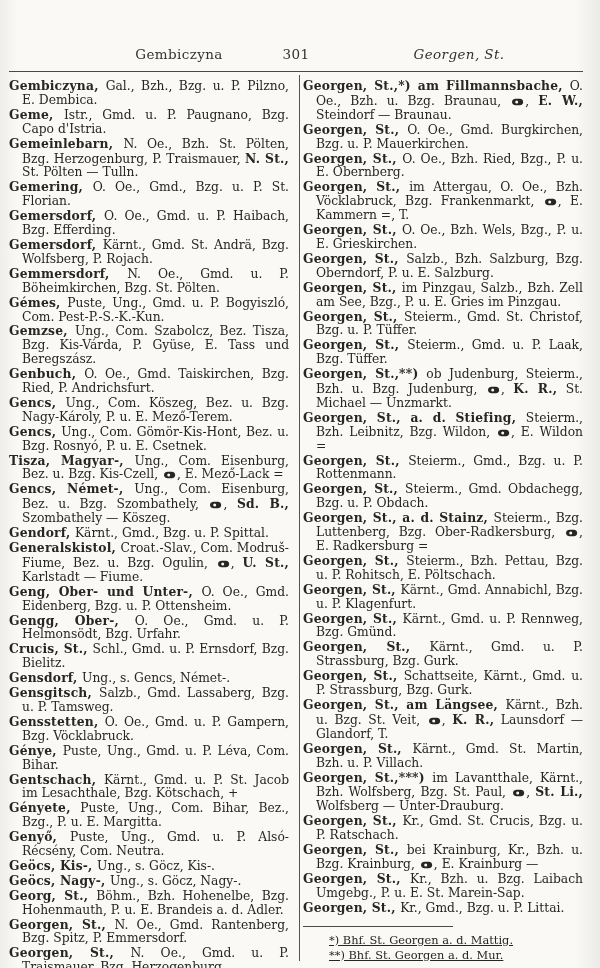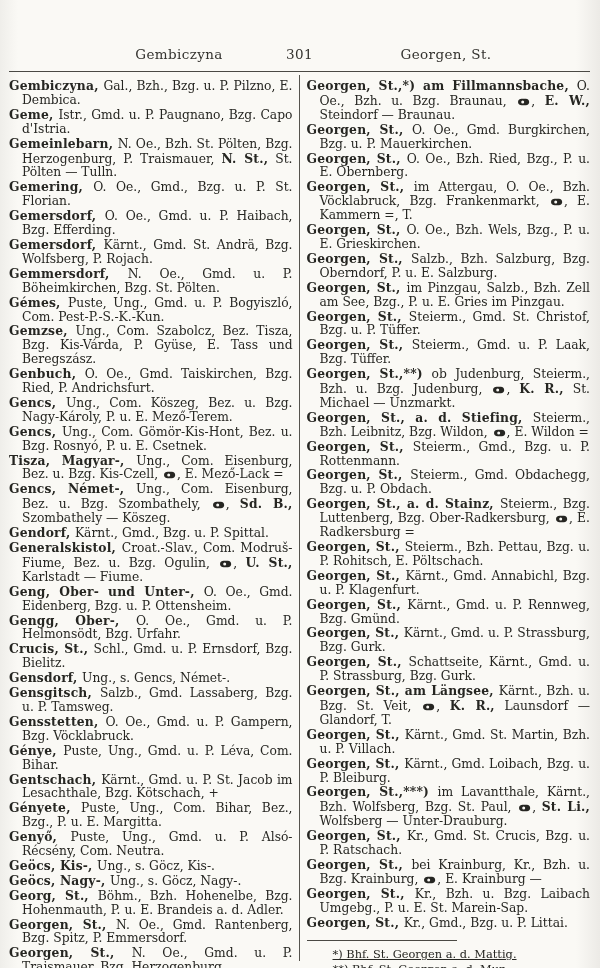--- a/index.html
+++ b/index.html
@@ -8,32 +8,32 @@
     background: #f7f6f2;
     font-family: "DejaVu Serif", "Liberation Serif", serif;
     color: #262622;
     overflow: hidden;
   }
   .page {
     position: relative;
     width: 600px; height: 968px;
     background: linear-gradient(90deg, #efeeea 0, #faf9f5 18px, #faf9f5 576px, #eceae6 600px);
     box-sizing: border-box;
-    padding: 46px 10px 6px 9px;
+    padding: 46px 17px 6px 9px;
   }
   .running-head {
     position: relative;
     height: 22px;
     font-size: 13.5px;
     letter-spacing: 0.4px;
     color: #33322e;
   }
   .rh-left   { position: absolute; left: 60px;  width: 220px; text-align: center; }
   .rh-center { position: absolute; left: 0; right: 0; text-align: center; }
-  .rh-right  { position: absolute; right: 44px; width: 200px; text-align: center; }
+  .rh-right  { position: absolute; right: 24px; width: 200px; text-align: center; font-style: italic; }
   .head-rule {
     height: 0;
     border-top: 1.4px solid #4a4944;
     margin: 3px 0 7px 0;
   }
   .columns {
     position: relative;
     display: flex;
     align-items: flex-start;
   }
@@ -157,21 +157,20 @@
             </svg><span class="seg-n">, E. Radkersburg =</span></p>
           <p class="entry"><span class="seg-b">Georgen, St., </span><span class="seg-i">Steierm.</span><span class="seg-n">, Bzh. Pettau, Bzg. u. P. Rohitsch, E. Pöltschach.</span></p>
           <p class="entry"><span class="seg-b">Georgen, St., </span><span class="seg-i">Kärnt.</span><span class="seg-n">, Gmd. Annabichl, Bzg. u. P. Klagenfurt.</span></p>
           <p class="entry"><span class="seg-b">Georgen, St., </span><span class="seg-i">Kärnt.</span><span class="seg-n">, Gmd. u. P. Rennweg, Bzg. Gmünd.</span></p>
           <p class="entry"><span class="seg-b">Georgen, St., </span><span class="seg-i">Kärnt.</span><span class="seg-n">, Gmd. u. P. Strassburg, Bzg. Gurk.</span></p>
           <p class="entry"><span class="seg-b">Georgen, St., </span><span class="seg-n">Schattseite, </span><span class="seg-i">Kärnt.</span><span class="seg-n">, Gmd. u. P. Strassburg, Bzg. Gurk.</span></p>
           <p class="entry"><span class="seg-b">Georgen, St., am Längsee, </span><span class="seg-i">Kärnt.</span><span class="seg-n">, Bzh. u. Bzg. St. Veit, </span><svg width="13" height="8" viewBox="0 0 13 8" class="posthorn">
               <path d="M1 4 C1 1.6 3 .8 4.6 .8 L8.8 .8 C11 .8 12.2 2.1 12.2 4 C12.2 5.9 11 7.2 8.8 7.2 L4.6 7.2 C3 7.2 1 6.4 1 4 Z M4.2 4 a1.5 1.5 0 1 0 3 0 a1.5 1.5 0 1 0 -3 0" fill="#262622" fill-rule="evenodd"></path>
             </svg><span class="seg-n">, </span><span class="seg-b">K. R.,</span><span class="seg-n"> Launsdorf — Glandorf, T.</span></p>
           <p class="entry"><span class="seg-b">Georgen, St., </span><span class="seg-i">Kärnt.</span><span class="seg-n">, Gmd. St. Martin, Bzh. u. P. Villach.</span></p>
-          <p class="entry"><span class="seg-b">Georgen, St., </span><span class="seg-i">Kärnt.</span><span class="seg-n">, Gmd. Loibach, Bzg. u. P. Bleiburg.</span></p>
           <p class="entry"><span class="seg-b">Georgen, St.,***) </span><span class="seg-n">im Lavantthale, </span><span class="seg-i">Kärnt.</span><span class="seg-n">, Bzh. Wolfsberg, Bzg. St. Paul, </span><svg width="13" height="8" viewBox="0 0 13 8" class="posthorn">
               <path d="M1 4 C1 1.6 3 .8 4.6 .8 L8.8 .8 C11 .8 12.2 2.1 12.2 4 C12.2 5.9 11 7.2 8.8 7.2 L4.6 7.2 C3 7.2 1 6.4 1 4 Z M4.2 4 a1.5 1.5 0 1 0 3 0 a1.5 1.5 0 1 0 -3 0" fill="#262622" fill-rule="evenodd"></path>
             </svg><span class="seg-n">, </span><span class="seg-b">St. Li.,</span><span class="seg-n"> Wolfsberg — Unter-Drauburg.</span></p>
           <p class="entry"><span class="seg-b">Georgen, St., </span><span class="seg-i">Kr.</span><span class="seg-n">, Gmd. St. Crucis, Bzg. u. P. Ratschach.</span></p>
           <p class="entry"><span class="seg-b">Georgen, St., </span><span class="seg-n">bei Krainburg, </span><span class="seg-i">Kr.</span><span class="seg-n">, Bzh. u. Bzg. Krainburg, </span><svg width="13" height="8" viewBox="0 0 13 8" class="posthorn">
               <path d="M1 4 C1 1.6 3 .8 4.6 .8 L8.8 .8 C11 .8 12.2 2.1 12.2 4 C12.2 5.9 11 7.2 8.8 7.2 L4.6 7.2 C3 7.2 1 6.4 1 4 Z M4.2 4 a1.5 1.5 0 1 0 3 0 a1.5 1.5 0 1 0 -3 0" fill="#262622" fill-rule="evenodd"></path>
             </svg><span class="seg-n">, E. Krainburg —</span></p>
           <p class="entry"><span class="seg-b">Georgen, St., </span><span class="seg-i">Kr.</span><span class="seg-n">, Bzh. u. Bzg. Laibach Umgebg., P. u. E. St. Marein-Sap.</span></p>
           <p class="entry"><span class="seg-b">Georgen, St., </span><span class="seg-i">Kr.</span><span class="seg-n">, Gmd., Bzg. u. P. Littai.</span></p>
         </div>

